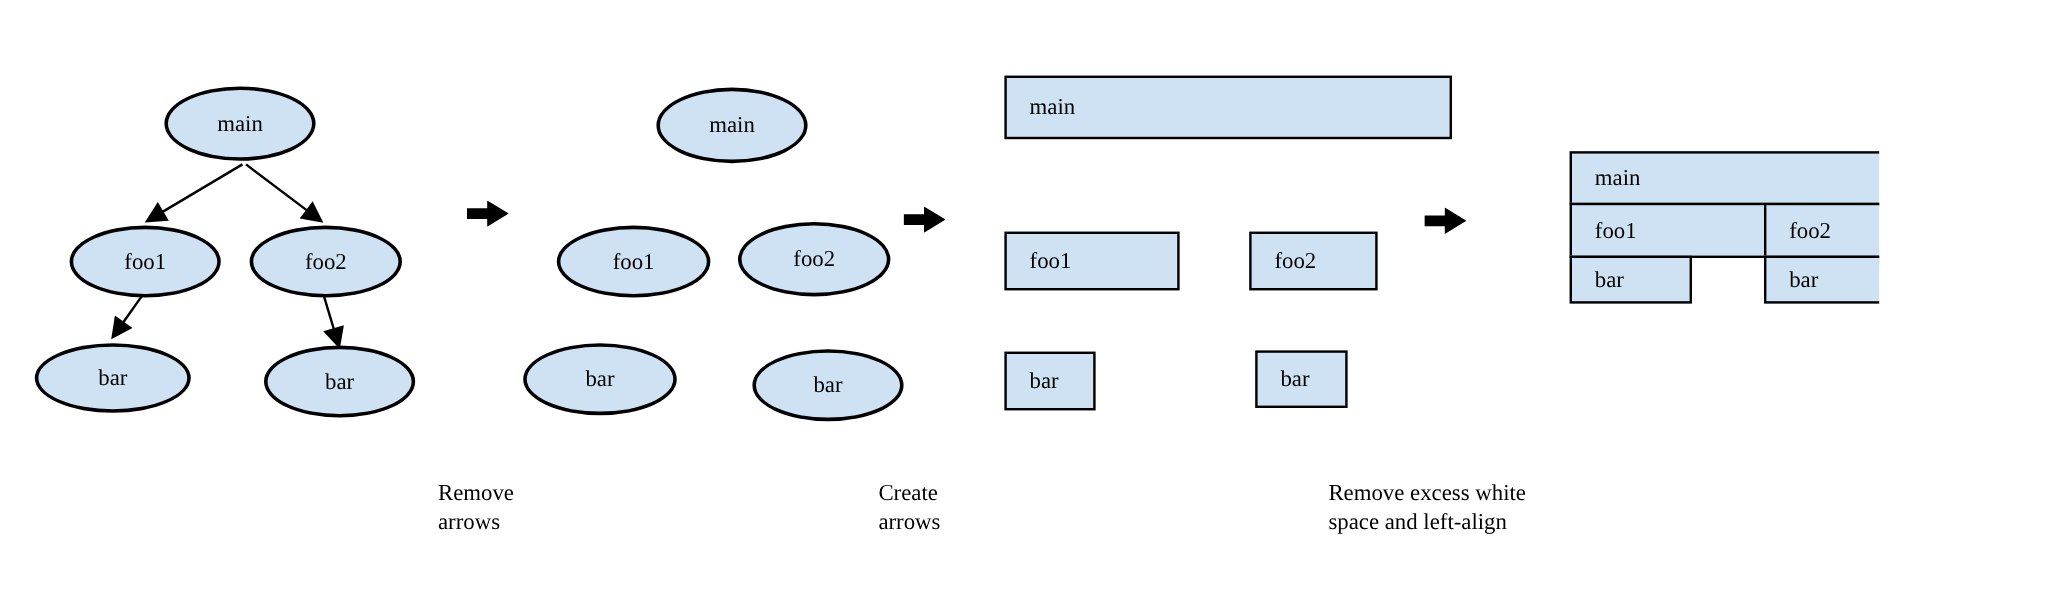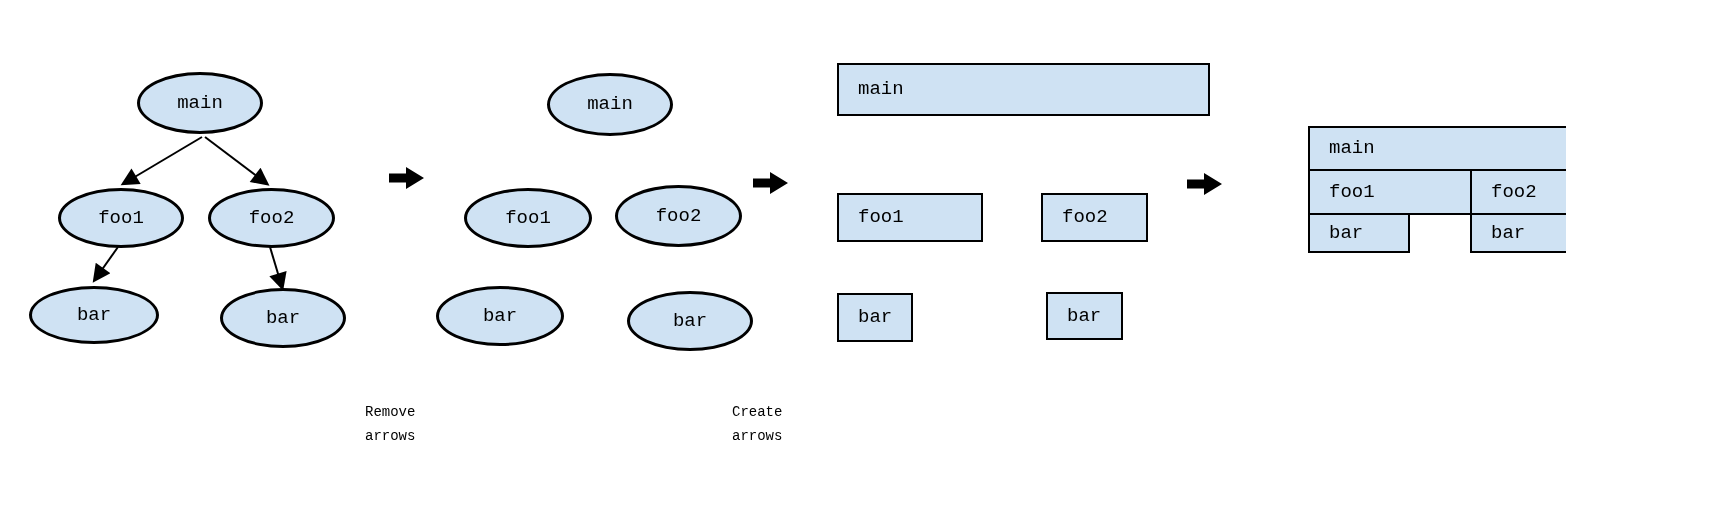--- a/index.html
+++ b/index.html
@@ -8,21 +8,21 @@
     --arrow:#000000;
     --text:#000000;
     --bg:#ffffff;
   }
   html,body{margin:0;padding:0;background:var(--bg);}
   #canvas{
     position:relative;
     width:1566px;height:506px;
     background:var(--bg);
     overflow:hidden;
-    font-family:Liberation Mono, monospace;
+    font-family:Liberation Serif, serif;
     color:var(--text);
   }
   .node{
     position:absolute;
     box-sizing:border-box;
     background:var(--node-fill);
     font-size:19px;
     line-height:1;
     color:var(--text);
   }
@@ -35,21 +35,21 @@
     border:2px solid var(--node-border);
     display:flex;align-items:center;
     padding-left:19px;
   }
   .edges{position:absolute;left:0;top:0;pointer-events:none;}
   .block-arrow{position:absolute;width:35px;height:22px;}
   .block-arrow svg{display:block;width:100%;height:100%;}
   .caption{
     position:absolute;
     white-space:pre-line;
-    font-size:14px;
+    font-size:19px;
     line-height:24px;
     color:var(--text);
   }
 </style>
 </head>
 <body>
 
 <div id="canvas">
 
   <div class="stage">
@@ -110,14 +110,16 @@
     <div class="node rect" style="left:1308px;top:169px;width:164px;height:46px">foo1</div>
     <div class="node rect" style="left:1470px;top:169px;width:123px;height:46px">foo2</div>
     <div class="node rect" style="left:1308px;top:213px;width:102px;height:40px">bar</div>
     <div class="node rect" style="left:1470px;top:213px;width:101px;height:40px">bar</div>
   </div>
 
   <div class="caption" style="left:365px;top:400px">Remove
 arrows</div>
   <div class="caption" style="left:732px;top:400px">Create
 arrows</div>
+  <div class="caption" style="left:1107px;top:400px">Remove excess white
+space and left-align</div>
 
 </div>
 
 </body></html>

